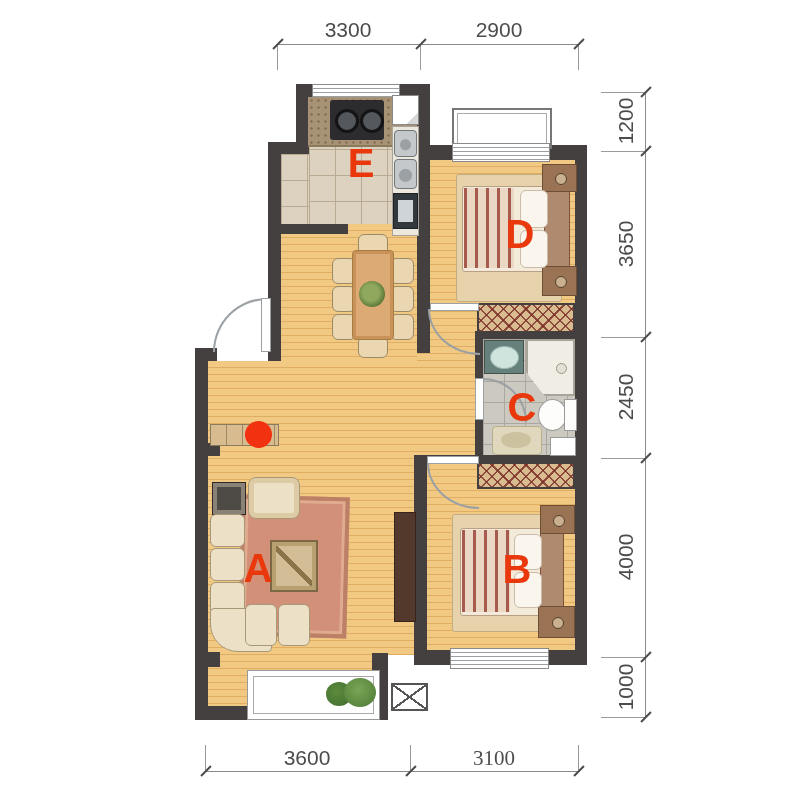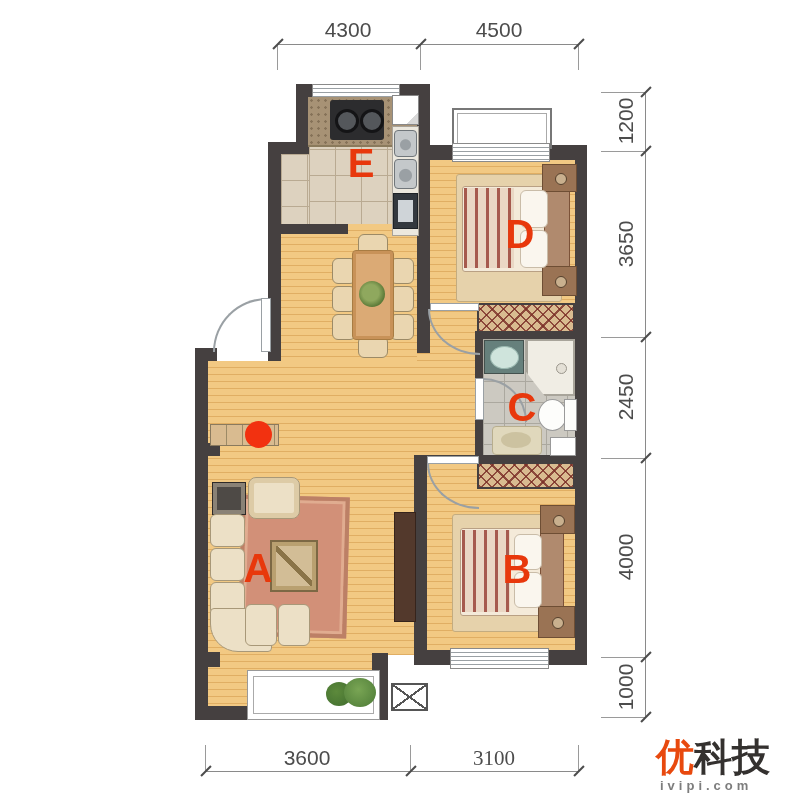--- a/index.html
+++ b/index.html
@@ -201,22 +201,22 @@
 
   <div class="abs" style="left:245px;top:421px;width:27px;height:27px;border-radius:50%;background:#f23110;z-index:61;"></div>
 
   <div class="dimline" style="left:277px;top:44px;width:301px;height:1px;"></div>
   <div class="extline" style="left:277px;top:44px;width:1px;height:26px;"></div>
   <div class="extline" style="left:420px;top:44px;width:1px;height:26px;"></div>
   <div class="extline" style="left:578px;top:44px;width:1px;height:26px;"></div>
   <div class="tick" style="left:271px;top:43px;"></div>
   <div class="tick" style="left:414px;top:43px;"></div>
   <div class="tick" style="left:572px;top:43px;"></div>
-  <div class="dimlabel" style="left:308px;top:18px;">4300</div>
-  <div class="dimlabel" style="left:459px;top:18px;">4500</div>
+  <div class="dimlabel" style="left:308px;top:18px;">3300</div>
+  <div class="dimlabel" style="left:459px;top:18px;">2900</div>
 
   <div class="dimline" style="left:645px;top:92px;width:1px;height:625px;"></div>
   <div class="extline" style="left:601px;top:92px;width:45px;height:1px;"></div>
   <div class="extline" style="left:601px;top:151px;width:45px;height:1px;"></div>
   <div class="extline" style="left:601px;top:337px;width:45px;height:1px;"></div>
   <div class="extline" style="left:601px;top:458px;width:45px;height:1px;"></div>
   <div class="extline" style="left:601px;top:657px;width:45px;height:1px;"></div>
   <div class="extline" style="left:601px;top:717px;width:45px;height:1px;"></div>
   <div class="tick" style="left:639px;top:91px;"></div>
   <div class="tick" style="left:639px;top:150px;"></div>
@@ -233,18 +233,14 @@
   <div class="dimline" style="left:205px;top:771px;width:373px;height:1px;"></div>
   <div class="extline" style="left:205px;top:745px;width:1px;height:27px;"></div>
   <div class="extline" style="left:410px;top:745px;width:1px;height:27px;"></div>
   <div class="extline" style="left:578px;top:745px;width:1px;height:27px;"></div>
   <div class="tick" style="left:199px;top:770px;"></div>
   <div class="tick" style="left:404px;top:770px;"></div>
   <div class="tick" style="left:572px;top:770px;"></div>
   <div class="dimlabel" style="left:267px;top:746px;">3600</div>
   <div class="dimlabel" style="left:454px;top:746px;font-family:Liberation Serif, serif;">3100</div>
 
-  <div id="watermark">
-    <div class="big"><span class="accent">优</span><span class="rest">科技</span></div>
-    <div class="site">ivipi.com</div>
-  </div>
 
 </div>
 
 </body></html>

